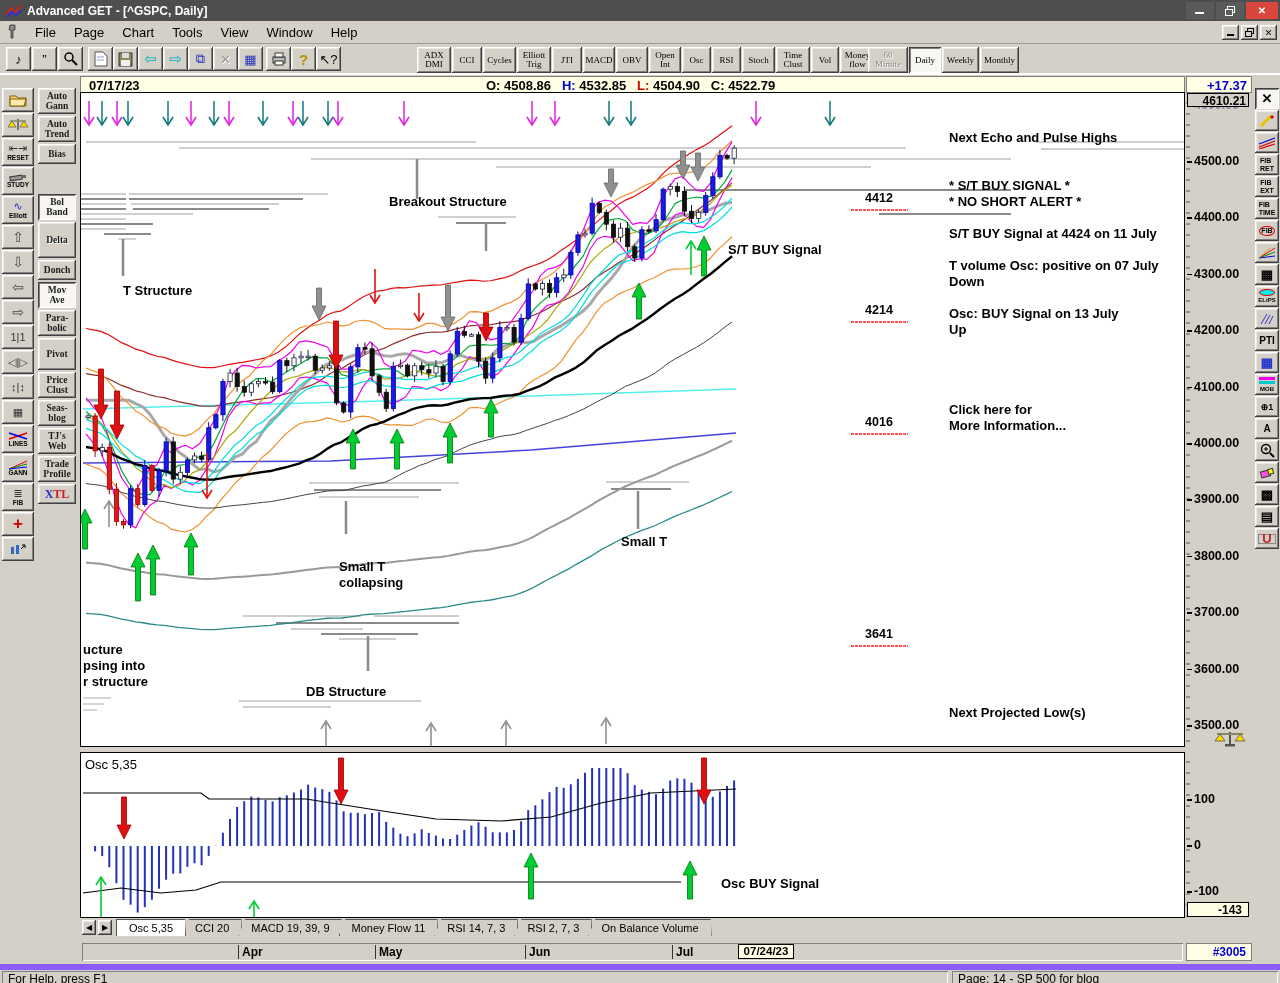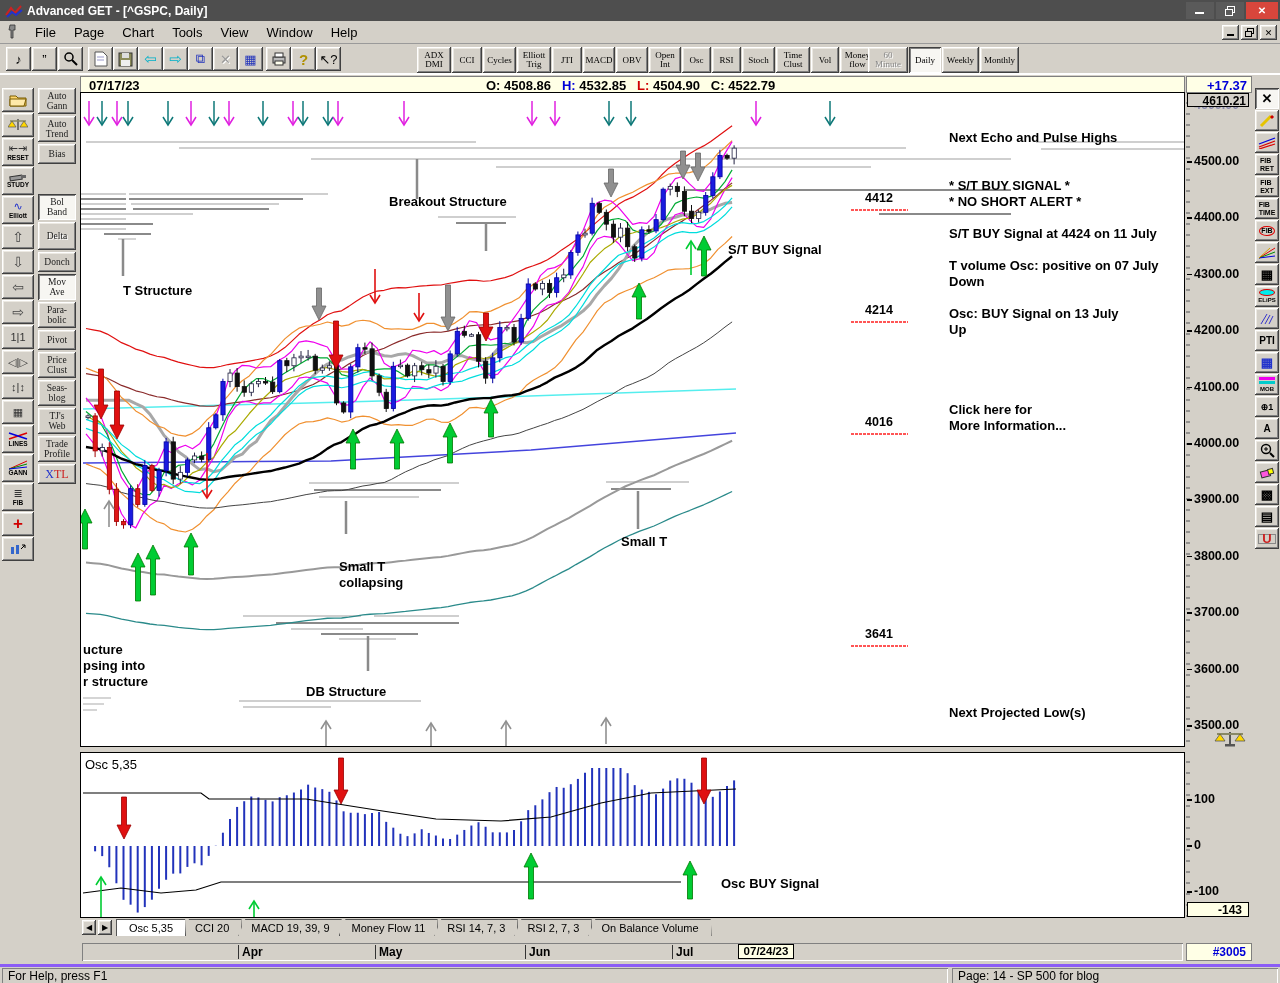--- a/index.html
+++ b/index.html
@@ -29,21 +29,21 @@
   #quote-right { left:1186px; top:76px; width:66px; height:18px; background:#ffffe6; border:1px solid #808080;
     font-size:13px; font-weight:bold; color:#0000d8; display:flex; align-items:center; justify-content:flex-end; padding-right:4px; }
   #quotebar .date { margin-left:8px; }
   #quotebar .ohlc { position:absolute; left:405px; }
   .lblO,.lblC { color:#000; } .lblH { color:#0000d8; } .lblL { color:#d00000; }
   #sidebar1 { left:2px; top:88px; width:34px; }
   #sidebar1 .btn { width:32px; height:24px; margin-bottom:1px; flex-direction:column; font-size:11px; color:#333; }
   #sidebar1 .cap { font-size:6.5px; font-weight:bold; color:#000; line-height:6.5px; }
   #sidebar2 { left:38px; top:88px; width:39px; }
   #sidebar2 .btn { width:38px; font-family:"Liberation Serif", serif; font-size:9.5px; line-height:10px;
-    text-align:center; white-space:pre-line; margin-bottom:2px; font-weight:normal; color:#1a1a1a;}
+    text-align:center; white-space:pre-line; margin-bottom:2px; font-weight:bold; color:#1a1a1a;}
   #main-chart { left:80px; top:92px; width:1105px; height:655px; background:#fff; border:1px solid #000; }
   #price-axis { left:1186px; top:92px; width:66px; height:655px; background:#d4d0c8;
     border-top:1px solid #808080; }
   .axis-tick { position:absolute; left:8px; font-size:12.5px; font-weight:bold; color:#000; }
   .axis-tick:before { content:""; position:absolute; left:-7px; top:7px; width:5px; height:1.5px; background:#000; }
   #axis-topbox { position:absolute; left:1px; top:0; width:62px; height:14px; border:1px solid #000;
     font-size:12px; font-weight:bold; text-align:right; padding-right:2px; background:#d4d0c8; z-index:2;}
   .tickstrip { position:absolute; left:0; top:0; width:4px; height:100%;
     background:repeating-linear-gradient(to bottom, transparent 0 9px, #777 9px 11px); opacity:.7; }
   #right-tools { left:1255px; top:88px; width:25px; }
@@ -57,21 +57,21 @@
   .tab { height:17px; margin-left:-4px; padding:2px 12px 0 12px; font-size:11px; background:#d4d0c8;
     clip-path:polygon(7px 0, calc(100% - 1px) 0, 100% 100%, 0 100%); border:1px solid #555; border-bottom:none; }
   .tab.active { background:#fff; z-index:3; position:relative; clip-path:polygon(0 0, calc(100% - 1px) 0, 100% 100%, 0 100%); }
   #month-bar { left:82px; top:943px; width:1101px; height:18px; background:#d4d0c8;
     box-shadow: inset 1px 1px 0 #808080, inset -1px -1px 0 #fff; font-size:12px; font-weight:bold; }
   .month-label { position:absolute; top:2px; border-left:1px solid #333; padding-left:3px; height:14px; }
   #date-box { position:absolute; left:656px; top:1px; width:56px; height:15px; background:#ffffe6; border:1px solid #000;
     text-align:center; font-size:11.5px; }
   #month-right { left:1186px; top:943px; width:66px; height:18px; background:#ffffe6; border:1px solid #808080;
     color:#0000d8; font-size:12px; font-weight:bold; display:flex; align-items:center; justify-content:flex-end; padding-right:5px; }
-  #status-bar { left:0; top:964px; width:1280px; height:19px; background:#d4d0c8; border-top:3px solid #8b5cf6; font-size:12px; }
+  #status-bar { left:0; top:964px; width:1280px; height:19px; background:#d4d0c8; border-top:6px solid #8b5cf6; font-size:12px; }
   #status-left { position:absolute; left:2px; top:1px; width:946px; height:16px;
     box-shadow: inset 1px 1px 0 #808080, inset -1px -1px 0 #fff; padding:1px 0 0 6px; }
   #status-right { position:absolute; left:952px; top:1px; width:326px; height:16px;
     box-shadow: inset 1px 1px 0 #808080, inset -1px -1px 0 #fff; padding:1px 0 0 6px; }
   svg text { font-family:"Liberation Sans", sans-serif; }
 </style>
 </head>
 <body>
 
 <div id="titlebar" class="abs">
@@ -301,27 +301,27 @@
     </div>
   </div>
 <div id="sidebar2" class="abs">
     <div class="btn" style="height: 26px;">Auto
 Gann</div>
     <div class="btn" style="height: 26px;">Auto
 Trend</div>
     <div class="btn" style="height: 20px;">Bias</div>
     <div class="btn pressed" style="height: 26px; margin-top: 30px;">Bol
 Band</div>
-    <div class="btn disabled" style="height: 28px;">Delta</div>
+    <div class="btn disabled" style="height: 36px;">Delta</div>
     <div class="btn" style="height: 20px;">Donch</div>
     <div class="btn pressed" style="height: 26px;">Mov
 Ave</div>
     <div class="btn" style="height: 26px;">Para-
 bolic</div>
-    <div class="btn" style="height: 20px;">Pivot</div>
+    <div class="btn" style="height: 32px;">Pivot</div>
     <div class="btn" style="height: 26px;">Price
 Clust</div>
     <div class="btn" style="height: 26px;">Seas-
 blog</div>
     <div class="btn" style="height: 26px;">TJ's
 Web</div>
     <div class="btn" style="height: 26px;">Trade
 Profile</div>
     <div class="btn" style="height: 20px; font-size: 12px;"><span><span style="color:#2233cc">X</span><span style="color:#cc2222">TL</span></span></div>
   </div>

